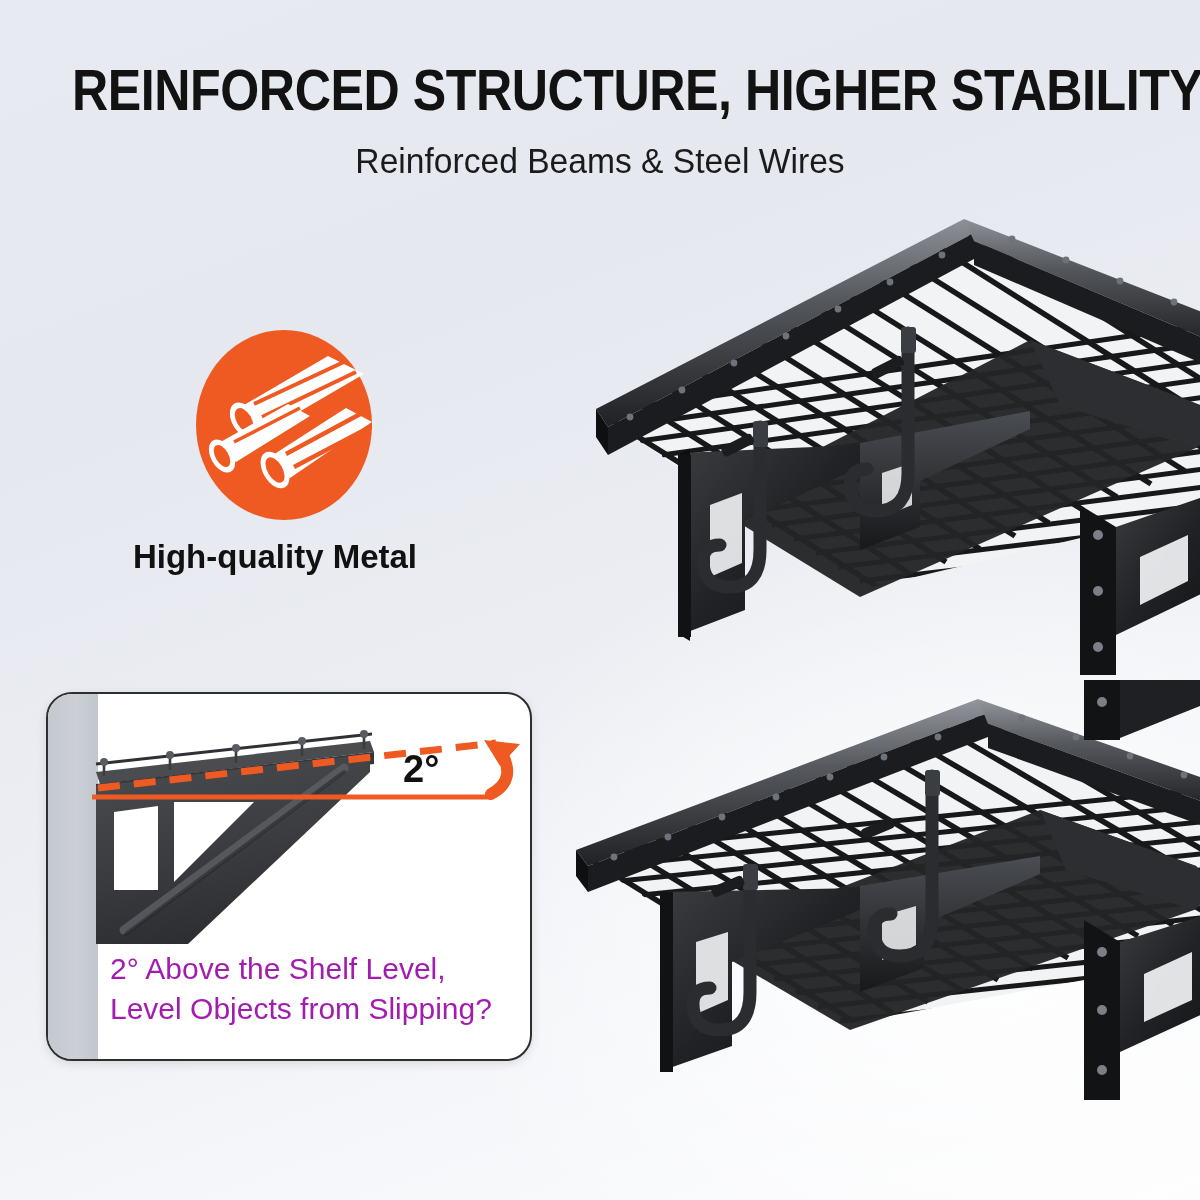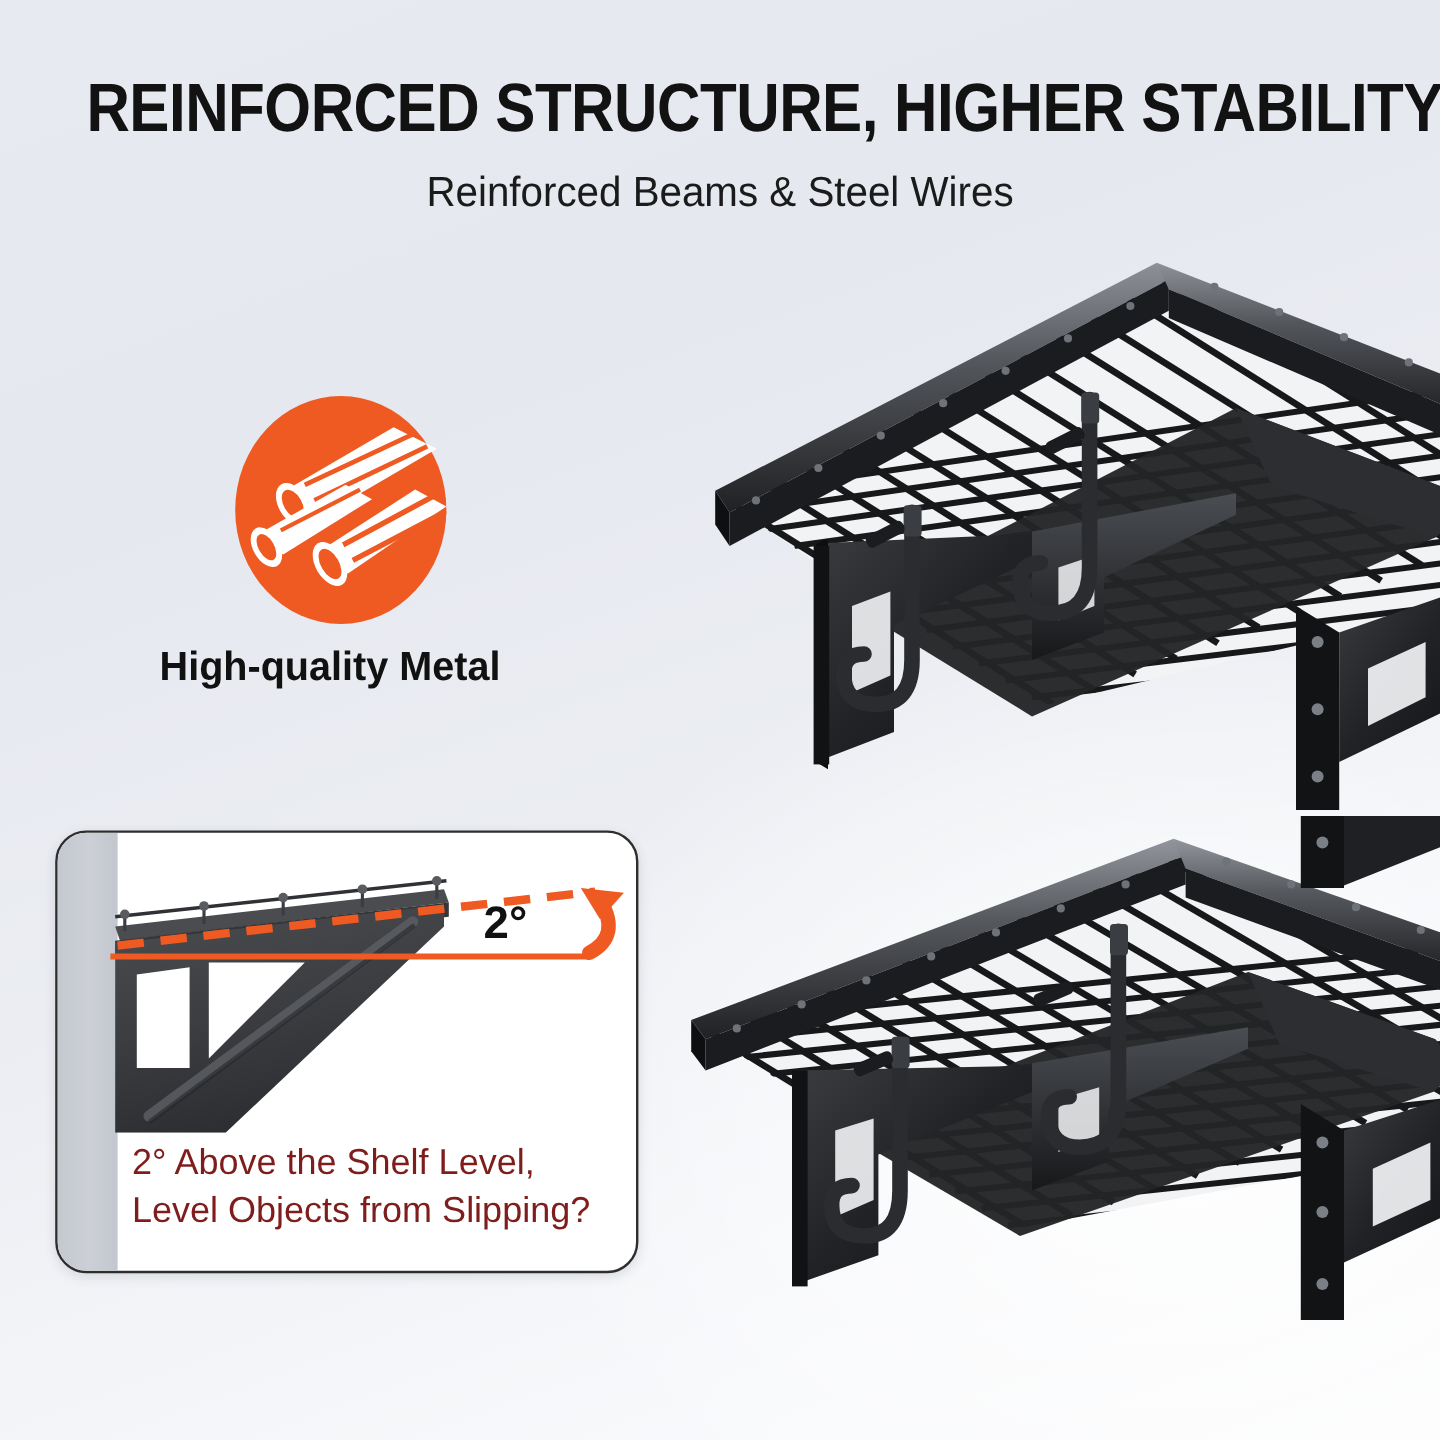--- a/index.html
+++ b/index.html
@@ -45,21 +45,21 @@
     background:#ffffff;border:2px solid #2e2e2e;border-radius:26px;
     overflow:hidden;box-shadow:0 3px 10px rgba(60,65,80,.14);
   }
   .inset-wall{
     position:absolute;left:0;top:0;bottom:0;width:50px;
     background:linear-gradient(90deg,#c4c8cf 0%,#ccd0d6 55%,#c2c6cd 100%);
   }
   .inset-svg{position:absolute;left:0;top:0;}
   .inset-caption{
     position:absolute;left:62px;right:14px;top:255px;
-    font-size:30px;line-height:40px;color:#7f1d1d;
+    font-size:30px;line-height:40px;color:#a21caf;
   }
   .cap-l{display:block;white-space:nowrap;}
 
   
   .shelf{position:absolute;}
   .shelf svg{display:block;}
 </style>
 </head>
 <body>
 

